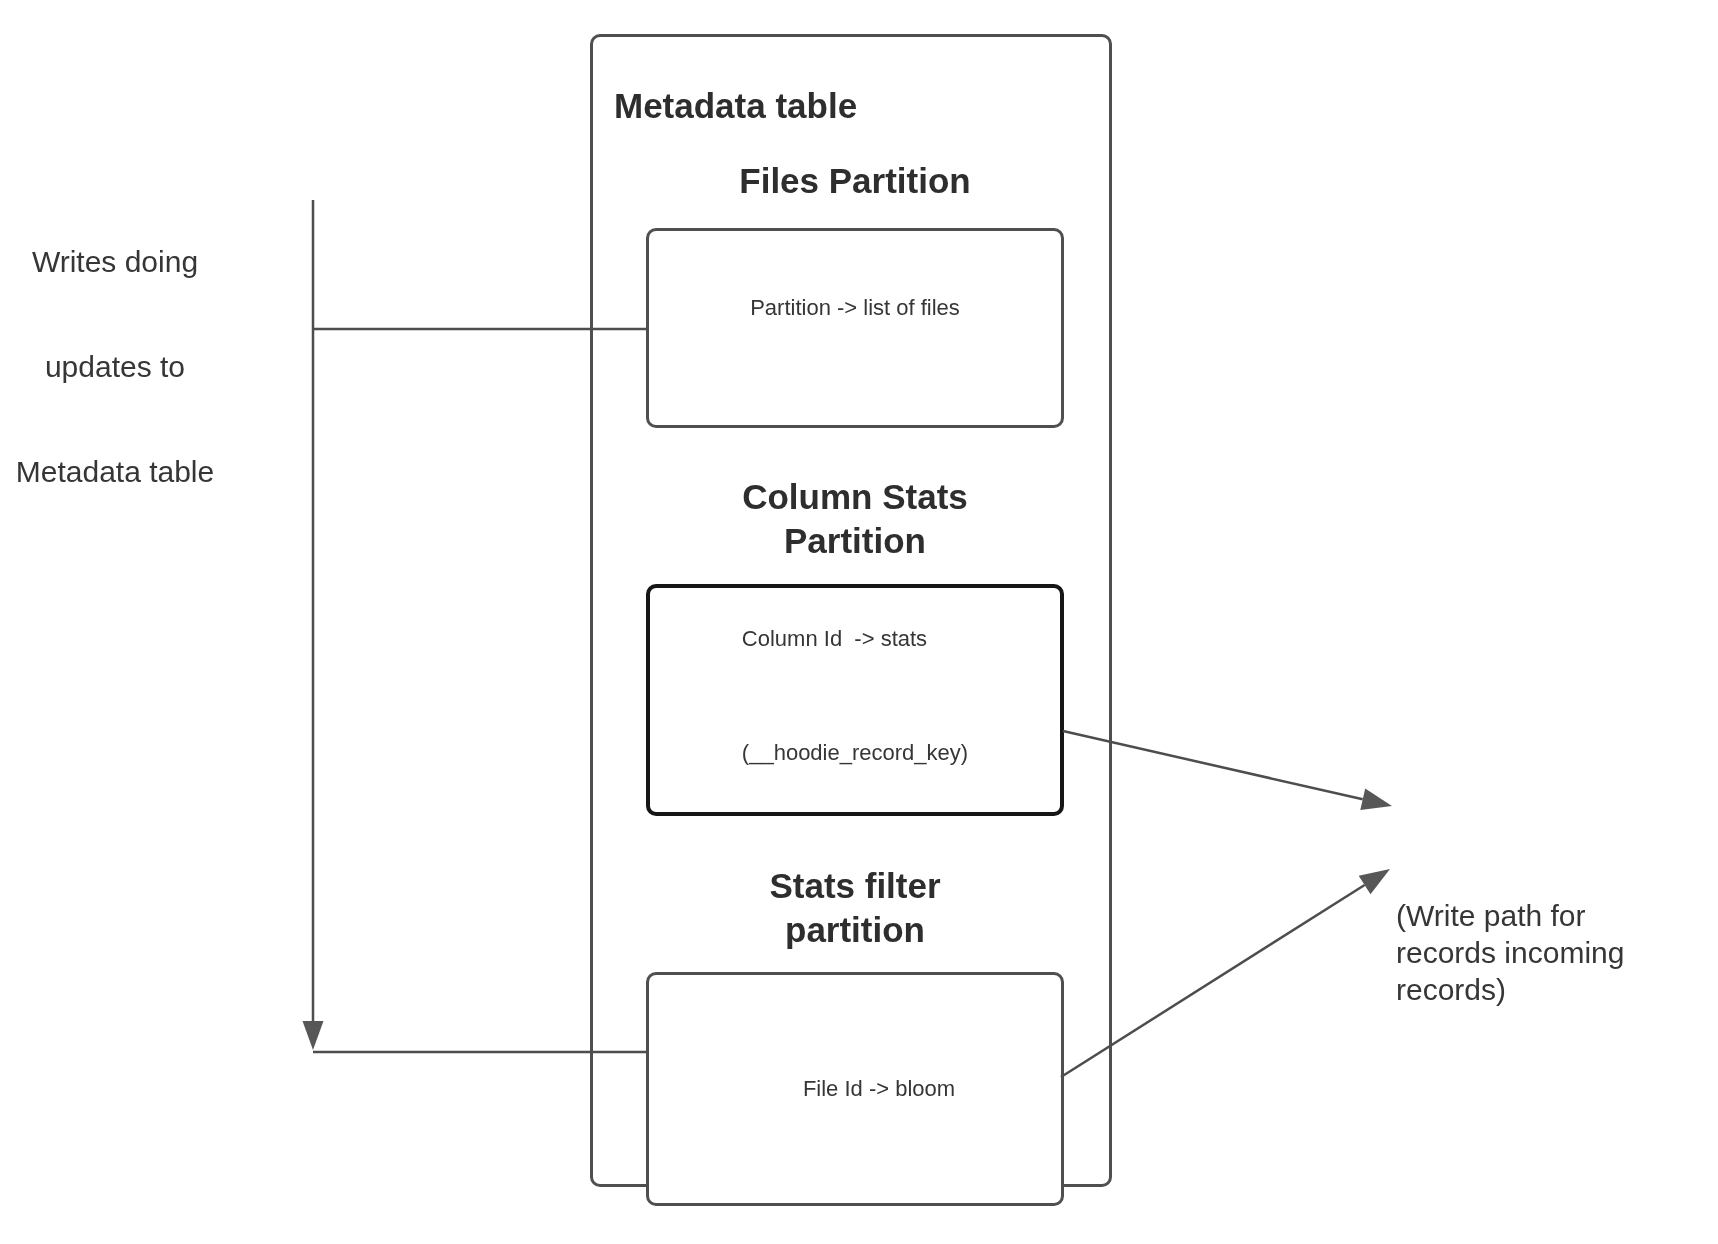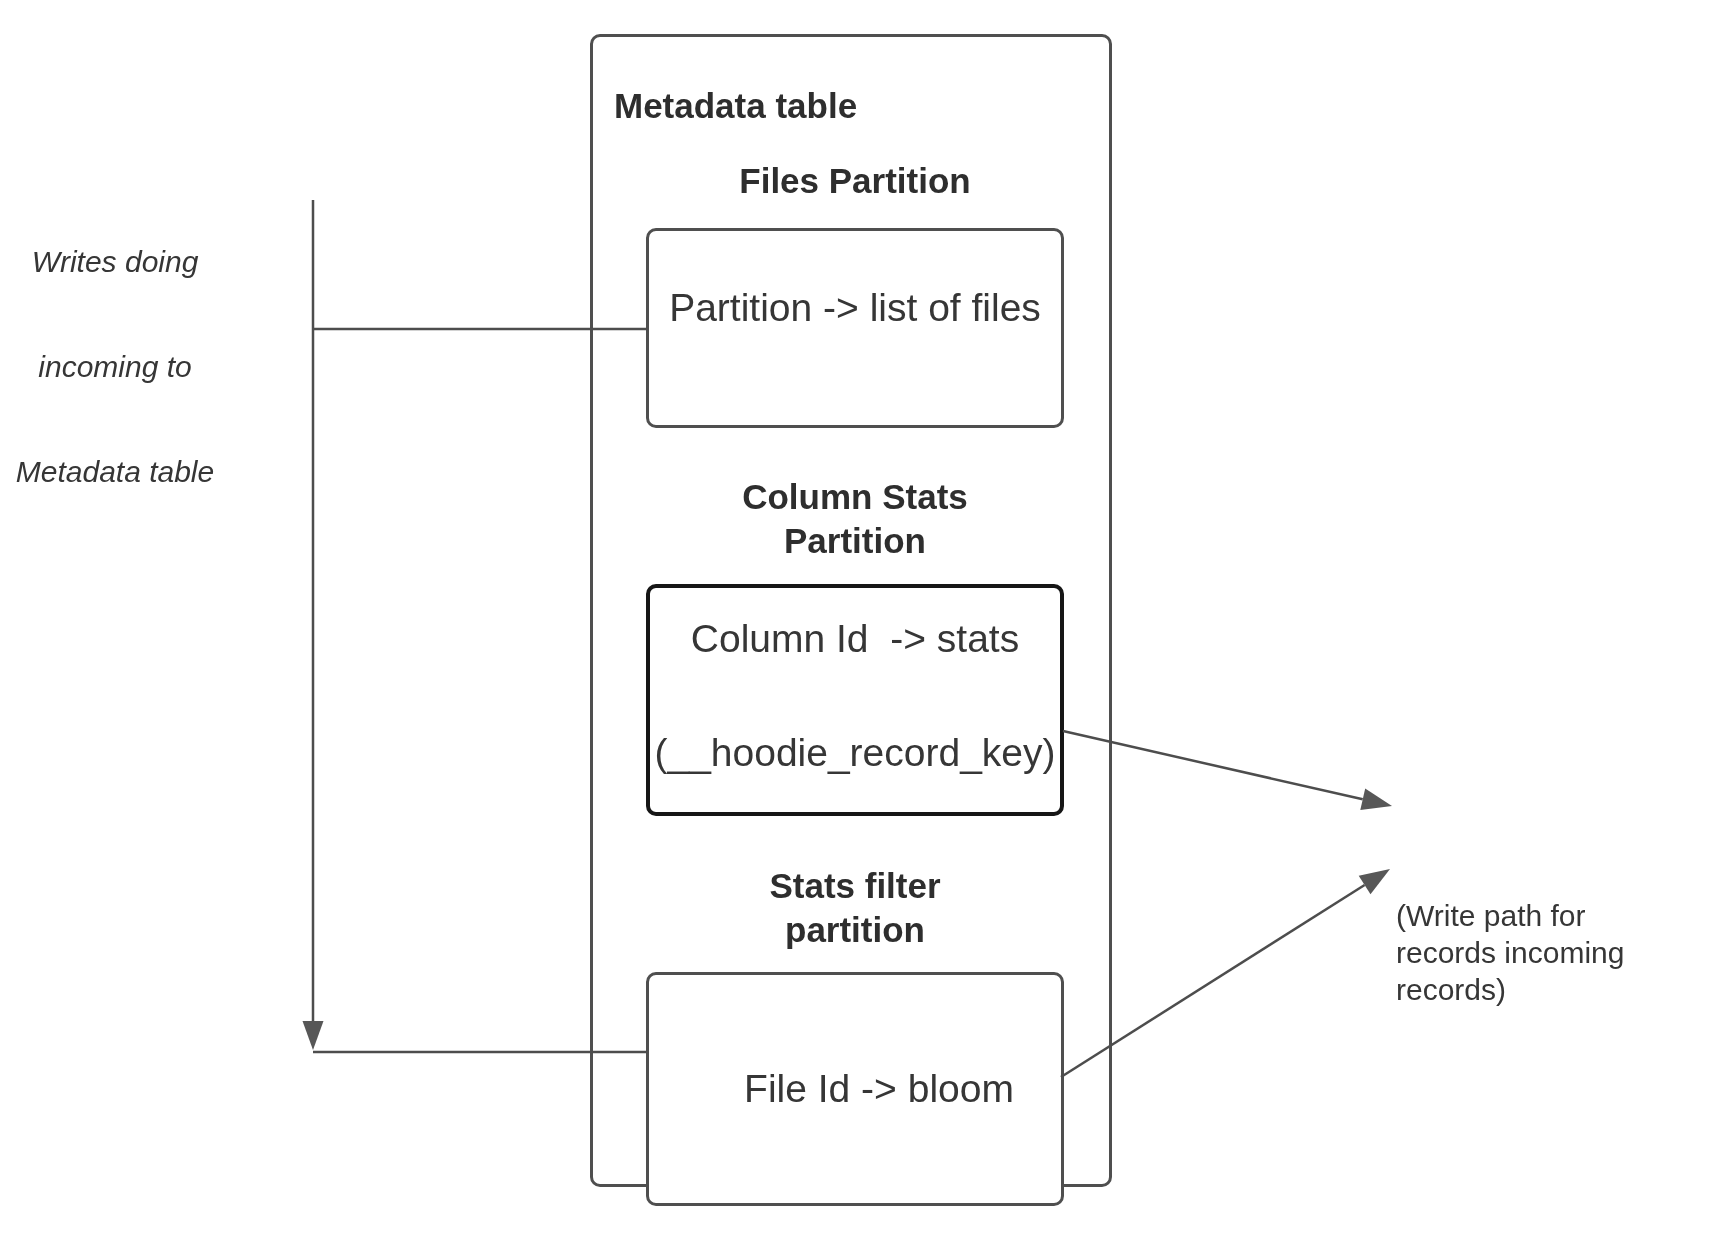--- a/index.html
+++ b/index.html
@@ -33,21 +33,20 @@
     fill: var(--arrow-fill, #575757);
     stroke: none;
   }
   .label-block {
     position: absolute;
     text-align: center;
     font-size: 30px;
     line-height: 35px;
     color: var(--text, #363636);
     white-space: pre-wrap;
-    font-style: italic;
   }
   .label-block span { display: block; }
   .outer-box {
     position: absolute;
     left: 590px; top: 34px;
     width: 522px; height: 1153px;
     border: 3px solid var(--box-border, #4f4f4f);
     border-radius: 10px;
     box-sizing: border-box;
     background: #ffffff;
@@ -84,22 +83,22 @@
     background: #ffffff;
     z-index: 2;
     display: flex;
     align-items: center;
     justify-content: center;
   }
   .part-box.emphasized {
     border: 4px solid var(--emphasis-border, #161616);
   }
   .part-box .box-text {
-    text-align: center;
-    font-size: 39px;
+    text-align: left;
+    font-size: 22px;
     line-height: 38px;
     color: var(--text, #363636);
     white-space: pre-wrap;
   }
   .part-box .box-text span { display: block; }
   #files-box   { top: 228px; height: 200px; }
   #files-box .box-text { transform: translateY(-20px); }
   #column-stats-box { top: 584px; height: 232px; }
   #column-stats-box .box-text { transform: translateY(-4px); }
   #bloom-box   { top: 972px; height: 234px; padding-left: 48px; }
@@ -149,21 +148,21 @@
       <polygon class="head" points="1360.3,810.0 1365.2,788.6 1392,806"></polygon>
     </g>
     <g>
       <path class="line" d="M1061 1077 L1364.6 885"></path>
       <polygon class="head" points="1370.5,894.3 1358.7,875.7 1390,869"></polygon>
     </g>
   </svg>
 
   <div class="label-block" id="writes-label">
     <span>Writes doing</span>
-    <span>incoming to</span>
+    <span>updates to</span>
     <span>Metadata table</span>
   </div>
 
   <div class="outer-box"></div>
   <div class="outer-title">Metadata table</div>
 
   <div class="section-heading" id="files-heading">
     <span>Files Partition</span>
   </div>
   <div class="part-box" id="files-box">

